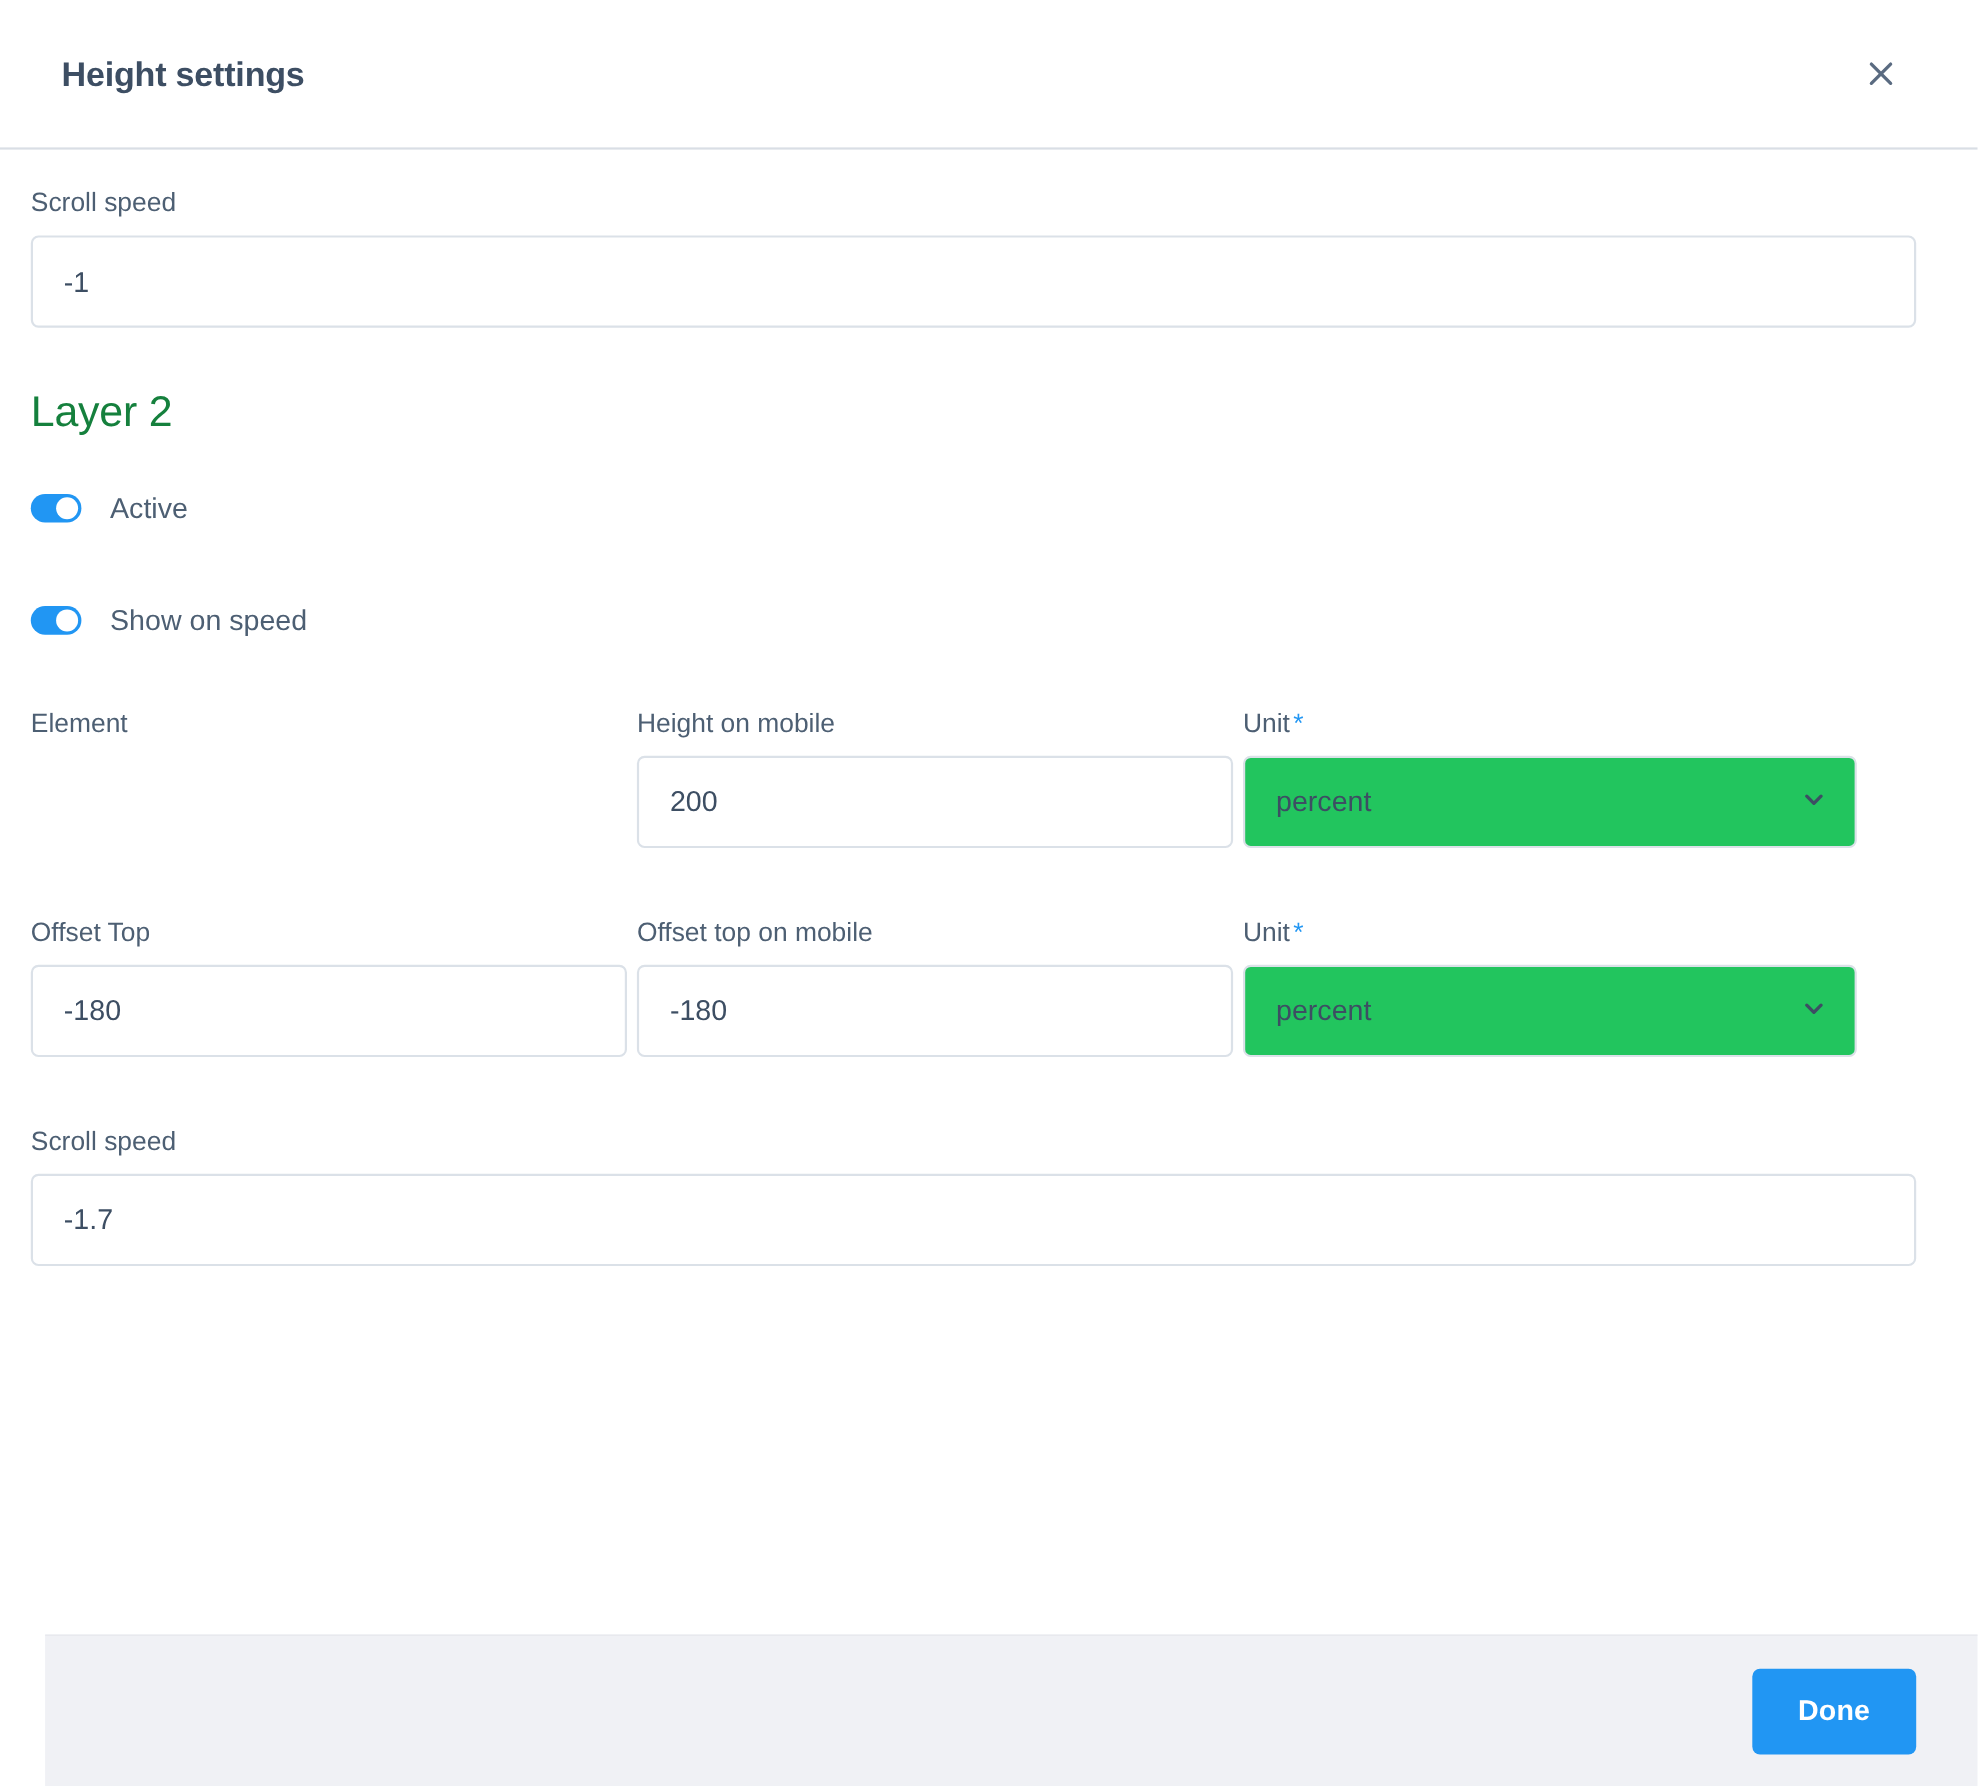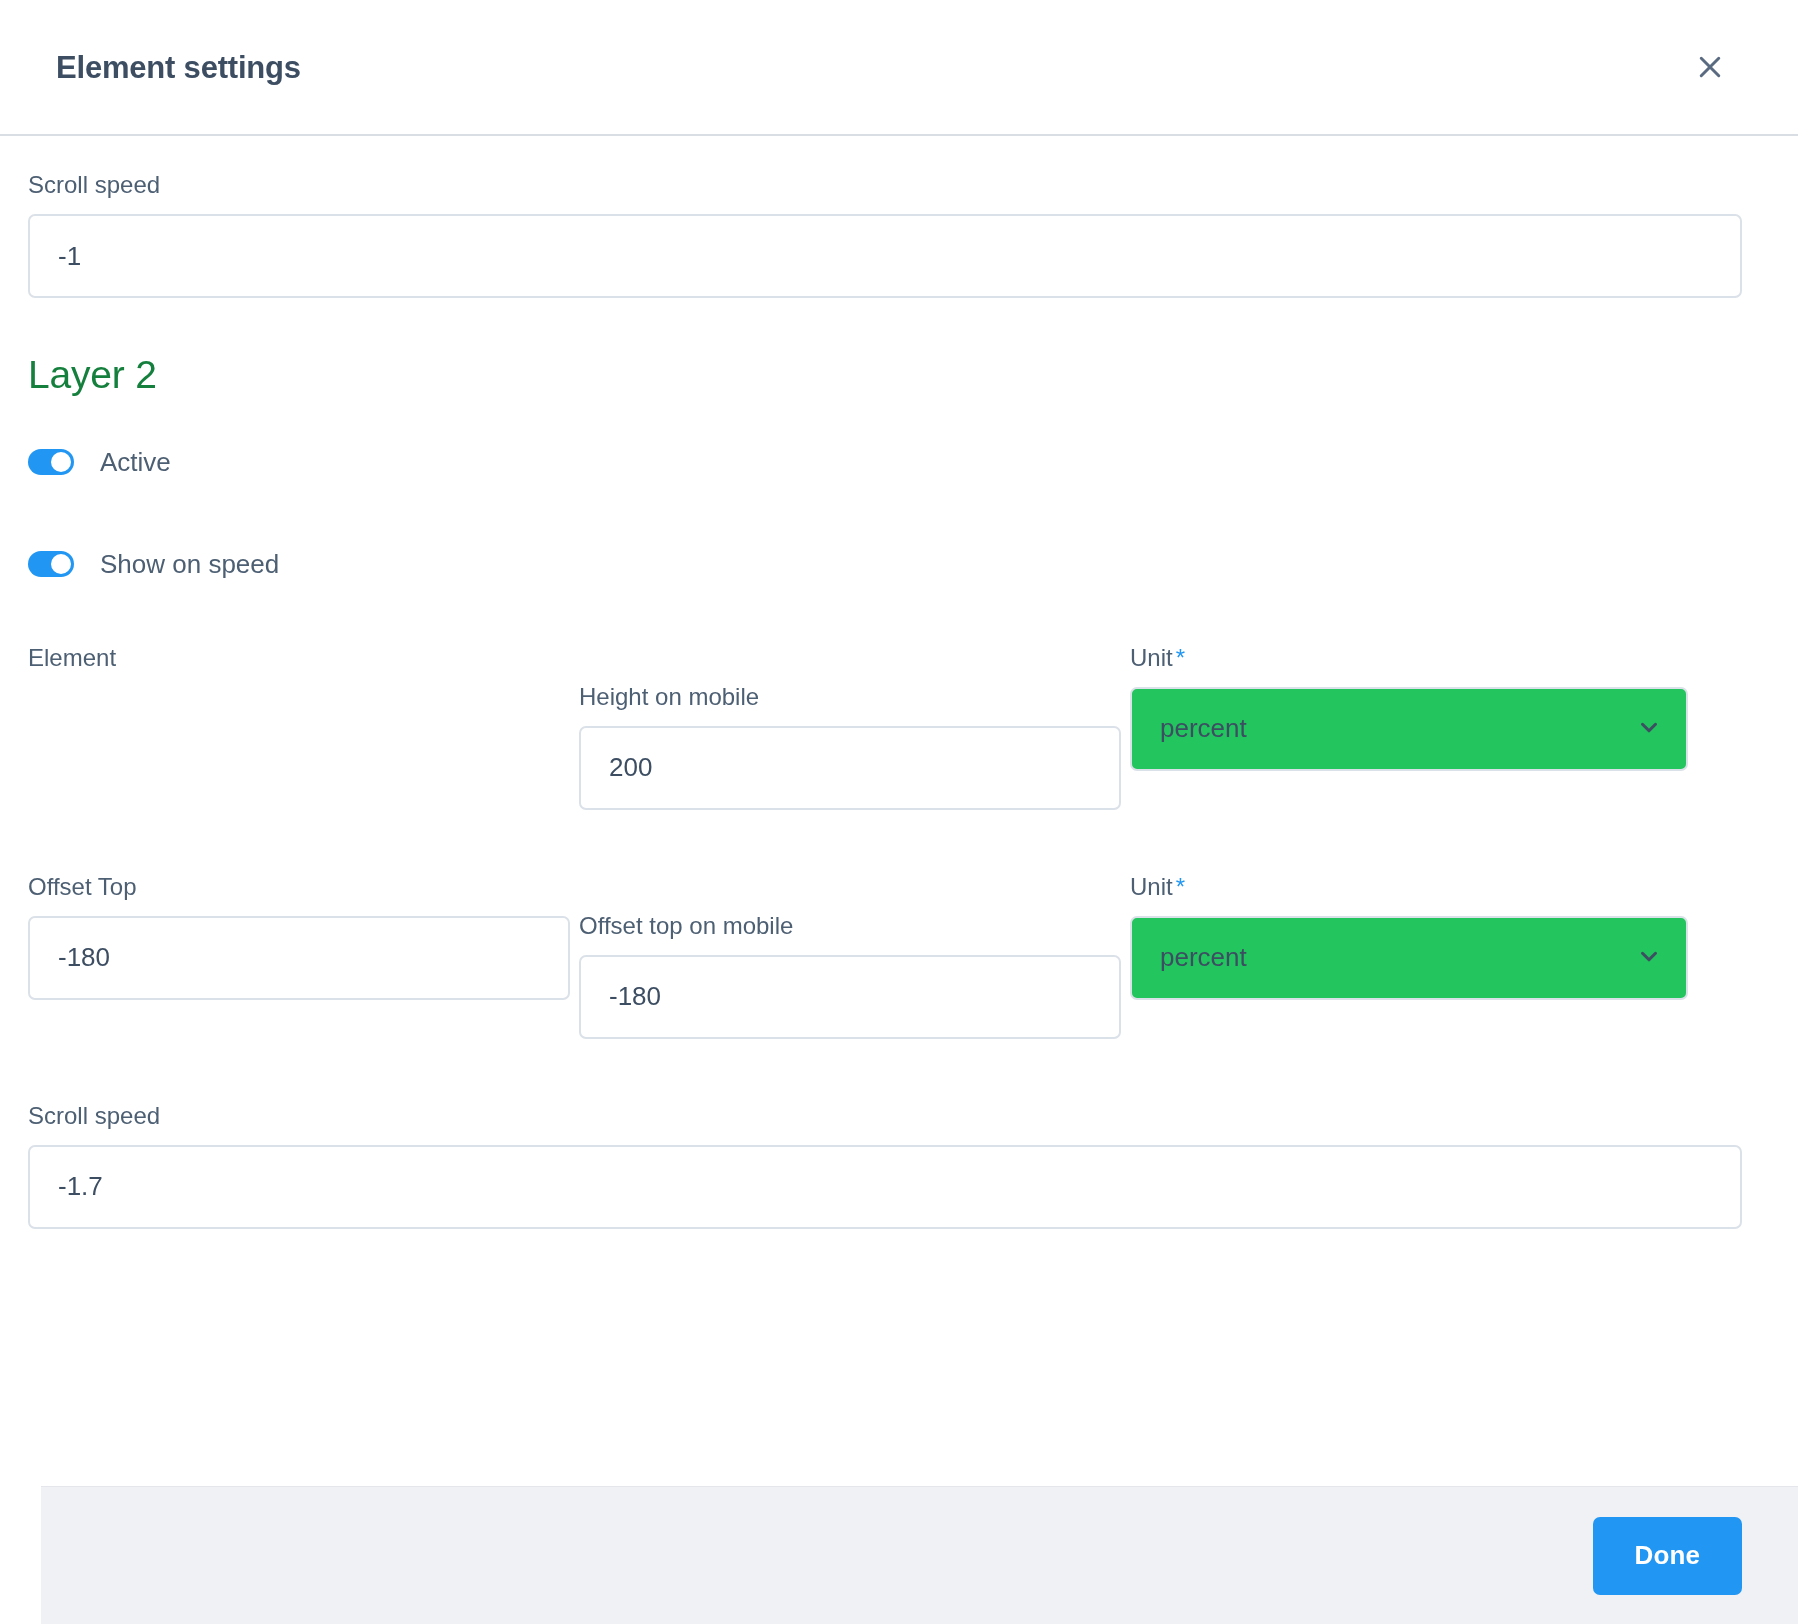--- a/index.html
+++ b/index.html
@@ -136,21 +136,21 @@
     color: #4d5f73;
     line-height: 1;
   }
 
   
   .row-3 {
     display: flex;
     gap: 9px;
   }
   .col-a { width: 542px; flex: 0 0 542px; }
-  .col-b { width: 542px; flex: 0 0 542px; margin-top: 39px; }
+  .col-b { width: 542px; flex: 0 0 542px; }
   .col-c { width: 558px; flex: 0 0 558px; }
 
   .select-wrap {
     position: relative;
     width: 100%;
   }
   .select-box {
     width: 100%;
     height: 84px;
     box-sizing: border-box;
@@ -199,21 +199,21 @@
     cursor: pointer;
     letter-spacing: 0.1px;
   }
 </style>
 </head>
 <body>
 
 <div class="dialog">
 
   <div class="dialog-header">
-    <div class="dialog-title">Element settings</div>
+    <div class="dialog-title">Height settings</div>
     <button class="close-btn">
       <span>
         <svg width="30" height="30" viewBox="0 0 24 24" fill="none" stroke="#5a6b81" stroke-width="2.4" stroke-linecap="round">
           <line x1="5" y1="5" x2="19" y2="19"></line>
           <line x1="19" y1="5" x2="5" y2="19"></line>
         </svg>
       </span>
     </button>
   </div>
 

